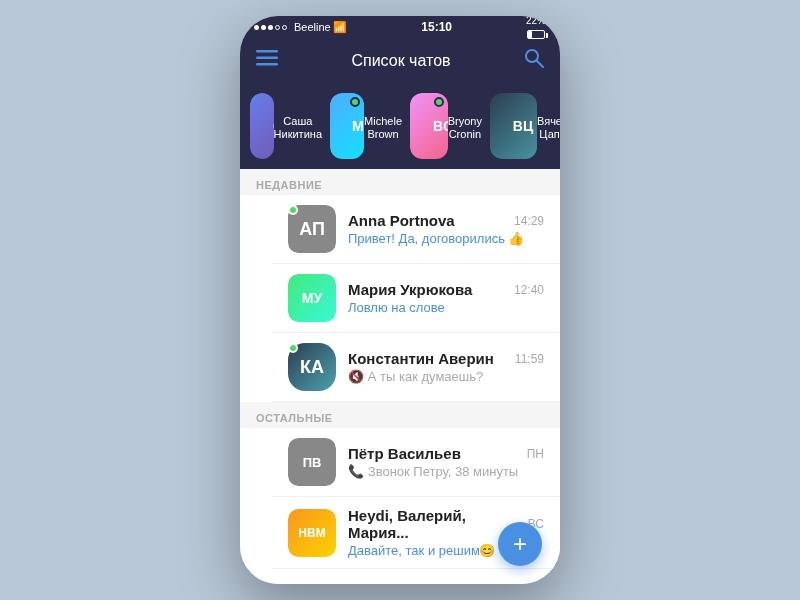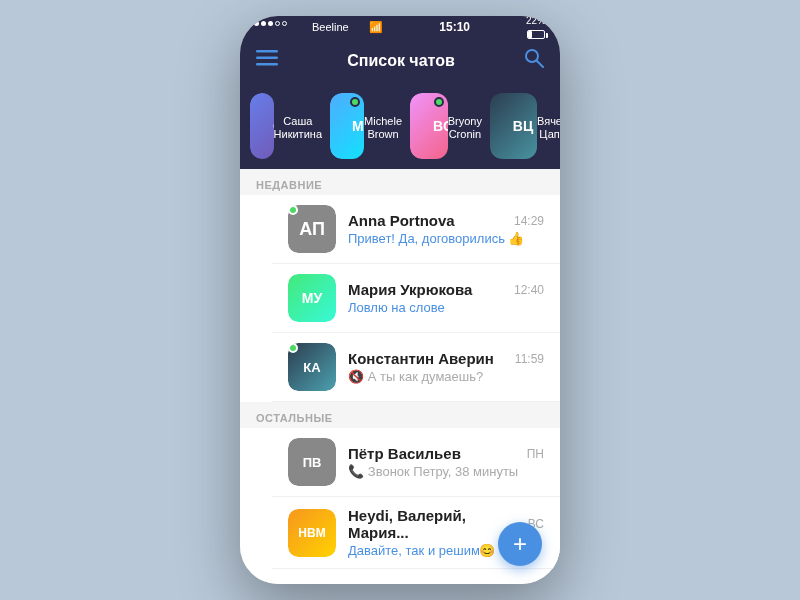--- a/index.html
+++ b/index.html
@@ -27,21 +27,21 @@
       background: #2a2a4a;
       color: white;
       font-size: 11px;
       display: flex;
       justify-content: space-between;
       align-items: center;
       padding: 4px 14px;
       height: 22px;
       flex-shrink: 0;
     }
-    .status-left { display: flex; align-items: flex-start; gap: 21px; }
+    .status-left { display: flex; align-items: center; gap: 3px; }
     .status-dots { display: flex; gap: 2px; }
     .dot { width: 5px; height: 5px; border-radius: 50%; background: white; }
     .dot.empty { background: transparent; border: 1px solid white; }
     .status-center { font-size: 12px; font-weight: 600; }
     .status-right { display: flex; align-items: center; gap: 4px; font-size: 10px; flex-direction: column; }
     .battery {
       width: 18px; height: 9px; border: 1px solid white; border-radius: 2px;
       position: relative; display: inline-block;
     }
     .battery::after {
@@ -56,21 +56,21 @@
       background: #2a2a4a;
       display: flex;
       justify-content: space-between;
       align-items: center;
       padding: 10px 16px;
       flex-shrink: 0;
     }
     .nav-title {
       color: white;
       font-size: 16px;
-      font-weight: 700;
+      font-weight: 400;
     }
     .menu-icon { color: #4a90e2; cursor: pointer; font-size: 18px; }
     .search-icon { color: #4a90e2; cursor: pointer; font-size: 18px; }
 
     .content {
       flex: 1;
       overflow: hidden;
       background: white;
       display: flex;
       flex-direction: column;
@@ -285,21 +285,21 @@
             <span class="chat-name">Мария Укрюкова</span>
             <span class="chat-time">12:40</span>
           </div>
           <div class="chat-preview">Ловлю на слове</div>
         </div>
       </div>
 
       <div class="chat-item">
         <div class="chat-avatar">
           <div class="online-dot-list"></div>
-          <div class="avatar-bg bg-dark" style="border-radius:10px;font-size:13px">КА</div>
+          <div class="avatar-bg bg-dark" style="border-radius:17px;font-size:18px">КА</div>
         </div>
         <div class="chat-info">
           <div class="chat-header-row">
             <span class="chat-name">Константин Аверин</span>
             <span class="chat-time">11:59</span>
           </div>
           <div class="chat-preview muted">🔇 А ты как думаешь?</div>
         </div>
       </div>
 

